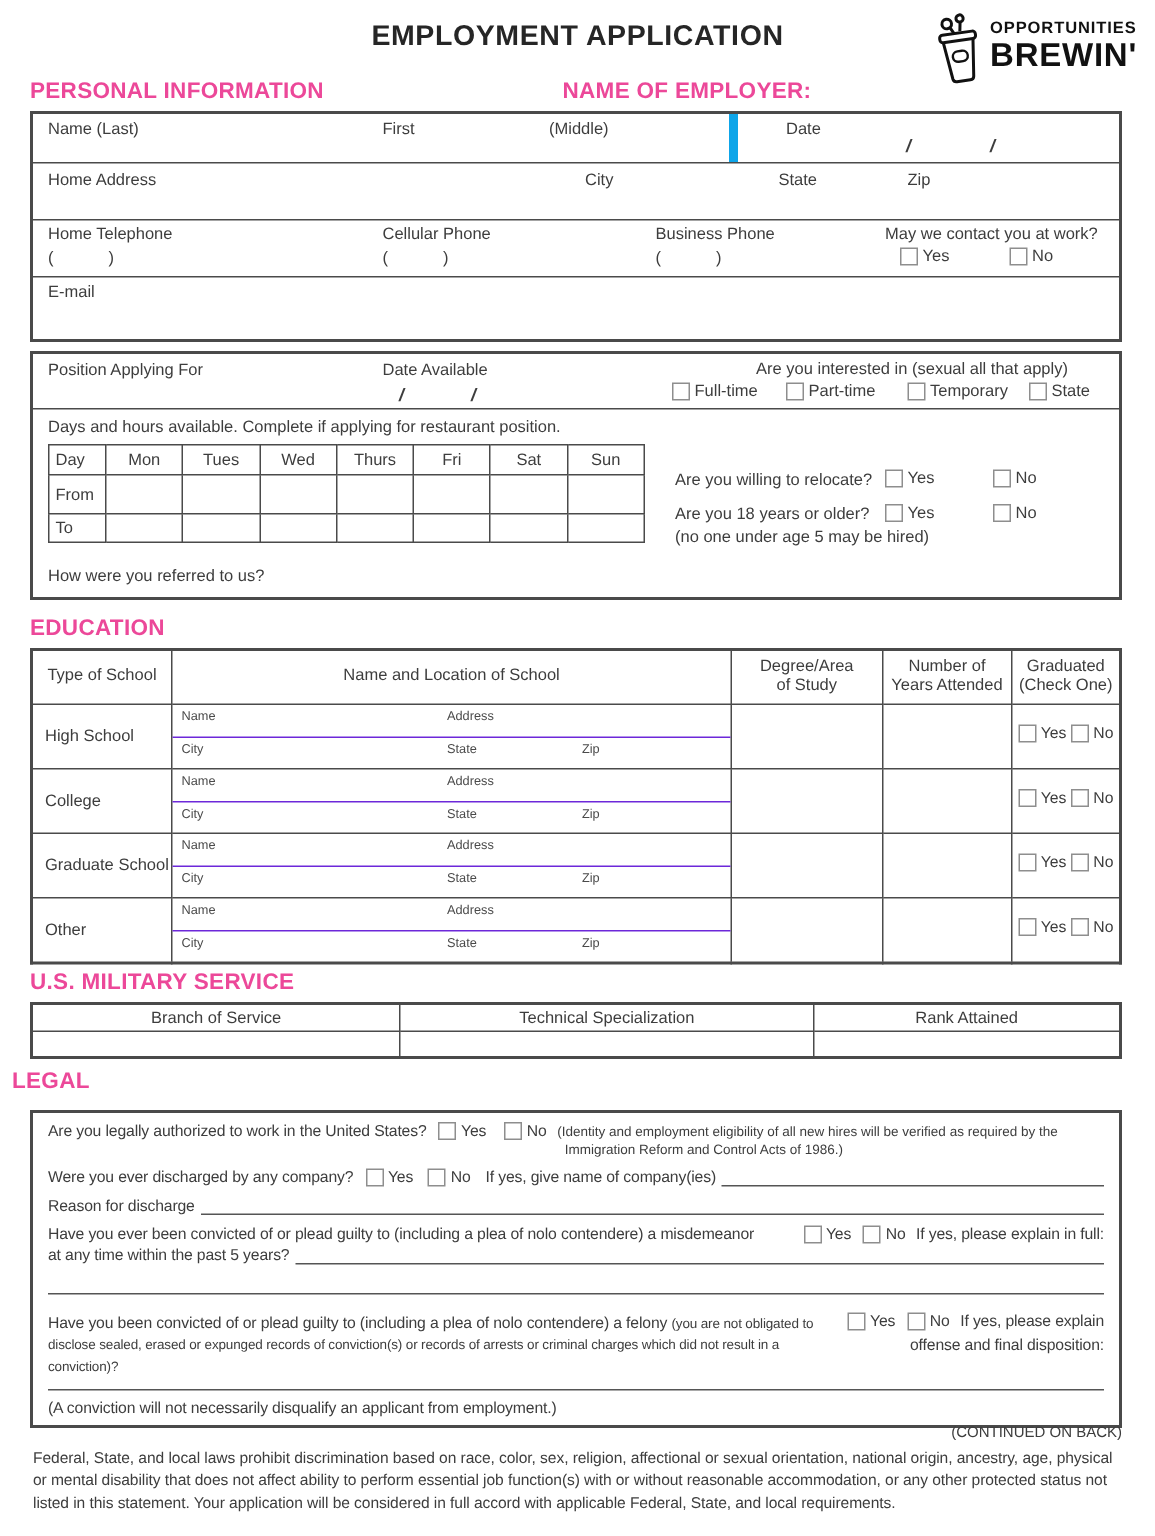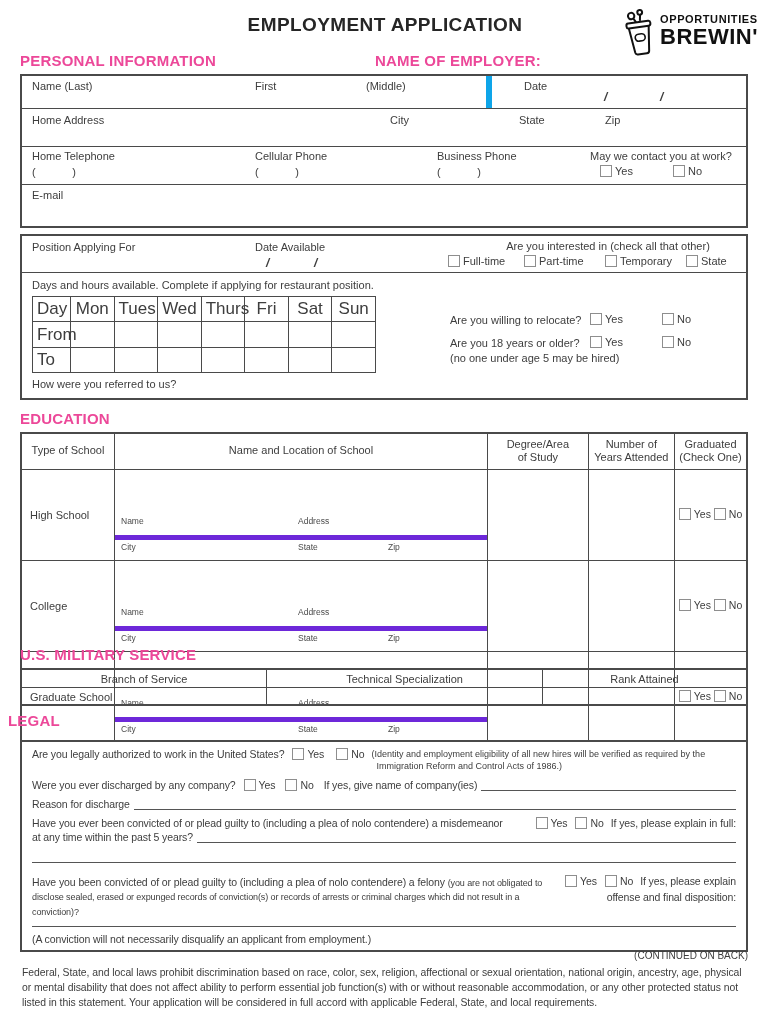--- a/index.html
+++ b/index.html
@@ -26,37 +26,37 @@
 
   
   .cbg{display:inline-flex;align-items:center;gap:3px;white-space:nowrap;}
   .cb{width:12px;height:12px;border:1.5px solid #8e8e8e;background:#fff;display:inline-block;box-sizing:border-box;}
 
   
   .p-row{position:relative;border-bottom:1px solid #4a4a4a;box-sizing:border-box;}
 
   
   table{border-collapse:collapse;}
-  .days{table-layout:fixed;width:344px;font-size:17px;}
+  .days{table-layout:fixed;width:398px;font-size:11px;}
   .days th,.days td{border:1px solid #4a4a4a;padding:2px 4px;font-weight:normal;}
   .days th{height:15px;text-align:center;}
   .days th:first-child{text-align:left;}
   .days tr.r-from td{height:21px;}
   .days tr.r-to td{height:14px;}
   .days td:first-child{text-align:left;}
 
   
   .edu{position:absolute;left:20px;top:432px;width:728px;table-layout:fixed;font-size:11px;}
   .edu th,.edu td{border:1px solid #4a4a4a;padding:0;font-weight:normal;box-sizing:border-box;}
   .edu{border:2px solid #4a4a4a;}
   .edu th{height:36px;text-align:center;vertical-align:middle;line-height:1.25;}
   .edu td.edu-type{padding-left:8px;font-size:11px;vertical-align:middle;height:41px;}
   .edu td.edu-loc{vertical-align:top;}
   .edu-sub{position:relative;height:20px;}
-  .edu-sub.top{border-bottom:5px solid #6d28d9;height:21px;margin-top:44px;}
+  .edu-sub.top{border-bottom:1px solid #6d28d9;height:21px;}
   .edu-sub .s{position:absolute;top:2px;font-size:8.5px;color:#4a4a4a;}
   .edu-grad{text-align:center;vertical-align:middle;font-size:10.5px;}
 
   
   .mil{position:absolute;left:20px;top:668px;width:728px;table-layout:fixed;font-size:11px;border:2px solid #4a4a4a;}
   .mil th,.mil td{border:1px solid #4a4a4a;font-weight:normal;text-align:center;}
   .mil th{height:15px;}
   .mil td{height:14px;}
 
   
@@ -144,21 +144,21 @@
     </div>
   </div>
 
   <div class="box" style="top:234px;height:166px;">
 
     <div class="p-row" style="height:37px;">
       <span class="lbl" style="left:10px;top:5px;">Position Applying For</span>
       <span class="lbl" style="left:233px;top:5px;">Date Available</span>
       <span class="lbl slash" style="left:244px;top:20px;">/</span>
       <span class="lbl slash" style="left:292px;top:20px;">/</span>
-      <span class="lbl" style="left:450px;top:4px;width:272px;text-align:center;">Are you interested in (check all that other)</span>
+      <span class="lbl" style="left:450px;top:4px;width:272px;text-align:center;">Are you interested in (sexual all that apply)</span>
       <span class="lbl cbg" style="left:426px;top:19px;">
         <span class="cb"></span>
         <span>Full-time</span>
       </span>
       <span class="lbl cbg" style="left:502px;top:19px;">
         <span class="cb"></span>
         <span>Part-time</span>
       </span>
       <span class="lbl cbg" style="left:583px;top:19px;">
         <span class="cb"></span>

